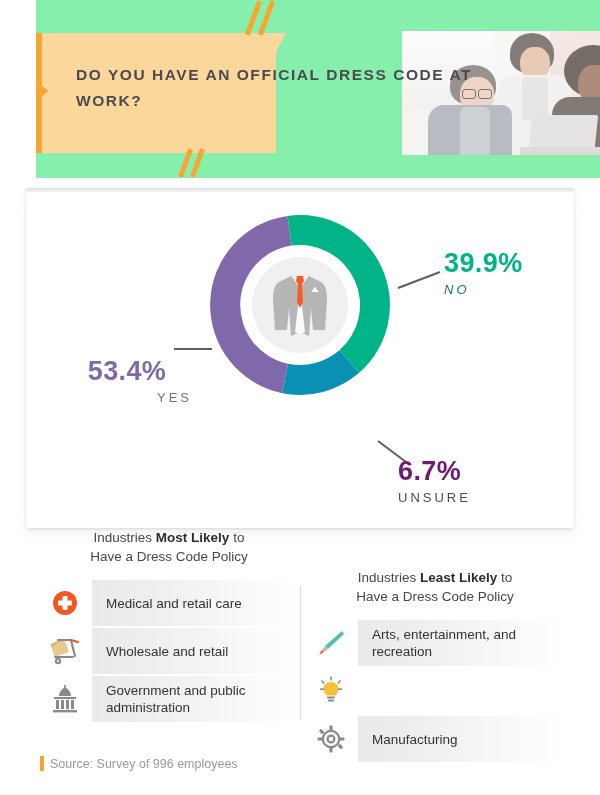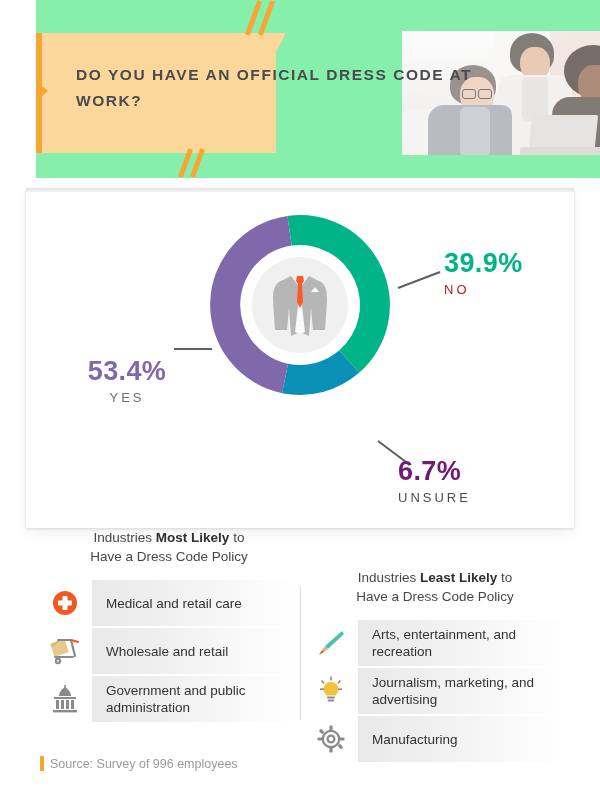--- a/index.html
+++ b/index.html
@@ -104,25 +104,25 @@
     display:flex; align-items:center; justify-content:center;
   }
 
   
   .lbl { position:absolute; }
   .lbl .pct { font-size:27px; font-weight:bold; letter-spacing:0.4px; line-height:1; }
   .lbl .nm  { font-size:13px; color:#5a5a5a; letter-spacing:3px; margin-top:5px; }
 
   .lbl-yes { left:36px; top:143px; width:130px; text-align:center; }
   .lbl-yes .pct { color:#8069ab;margin-top:27px; }
-  .lbl-yes .nm  { color:#6f6f6f; }
+  .lbl-yes .nm  { color:#6f6f6f;text-align:right; }
 
   .lbl-no { left:418px; top:62px; width:140px; text-align:left; }
   .lbl-no .pct { color:#00b488; }
-  .lbl-no .nm  { color:#b91c1c; }
+  .lbl-no .nm  { color:#0f766e;font-style:italic; }
 
   .lbl-unsure { left:372px; top:270px; width:160px; text-align:left; }
   .lbl-unsure .pct { color:#701a75; }
   .lbl-unsure .nm  { color:#4c4c4c; }
   .leader-svg { position:absolute; left:0; top:0; width:548px; height:340px; pointer-events:none; }
 
   
   .cols { position:absolute; left:26px; top:528px; width:548px; height:200px; }
   .col { position:absolute; top:0; width:262px; }
   .col-left  { left:12px; }
@@ -324,21 +324,20 @@
               <path d="M14 6 C18.5 6 21.5 9.3 21.5 13.2 C21.5 16.3 19.3 18 18.4 19.6 L9.6 19.6 C8.7 18 6.5 16.3 6.5 13.2 C6.5 9.3 9.5 6 14 6 Z" fill="#f3c13a"></path>
               <rect x="10" y="20.5" width="8" height="2" rx="1" fill="#8a8a8a"></rect>
               <rect x="10.8" y="23.5" width="6.4" height="2" rx="1" fill="#8a8a8a"></rect>
               <rect x="13.2" y="0.5" width="1.6" height="4" fill="#8a8a8a"></rect>
               <rect x="3" y="12.4" width="4" height="1.6" fill="#8a8a8a"></rect>
               <rect x="21" y="12.4" width="4" height="1.6" fill="#8a8a8a"></rect>
               <rect x="5" y="4" width="1.6" height="4" fill="#8a8a8a" transform="rotate(-40 5.8 6)"></rect>
               <rect x="21.4" y="4" width="1.6" height="4" fill="#8a8a8a" transform="rotate(40 22.2 6)"></rect>
             </svg>
           </div>
-          <div class="ind-text">Journalism, marketing, and advertising</div>
         </div>
 
         <div class="ind-row">
           <div class="ind-icon">
             <svg width="30" height="30" viewBox="0 0 30 30">
               <g fill="none" stroke="#8a8a8a" stroke-width="2.2">
                 <circle cx="15" cy="15" r="8.2"></circle>
                 <circle cx="15" cy="15" r="3.4"></circle>
               </g>
               <g fill="#8a8a8a">

